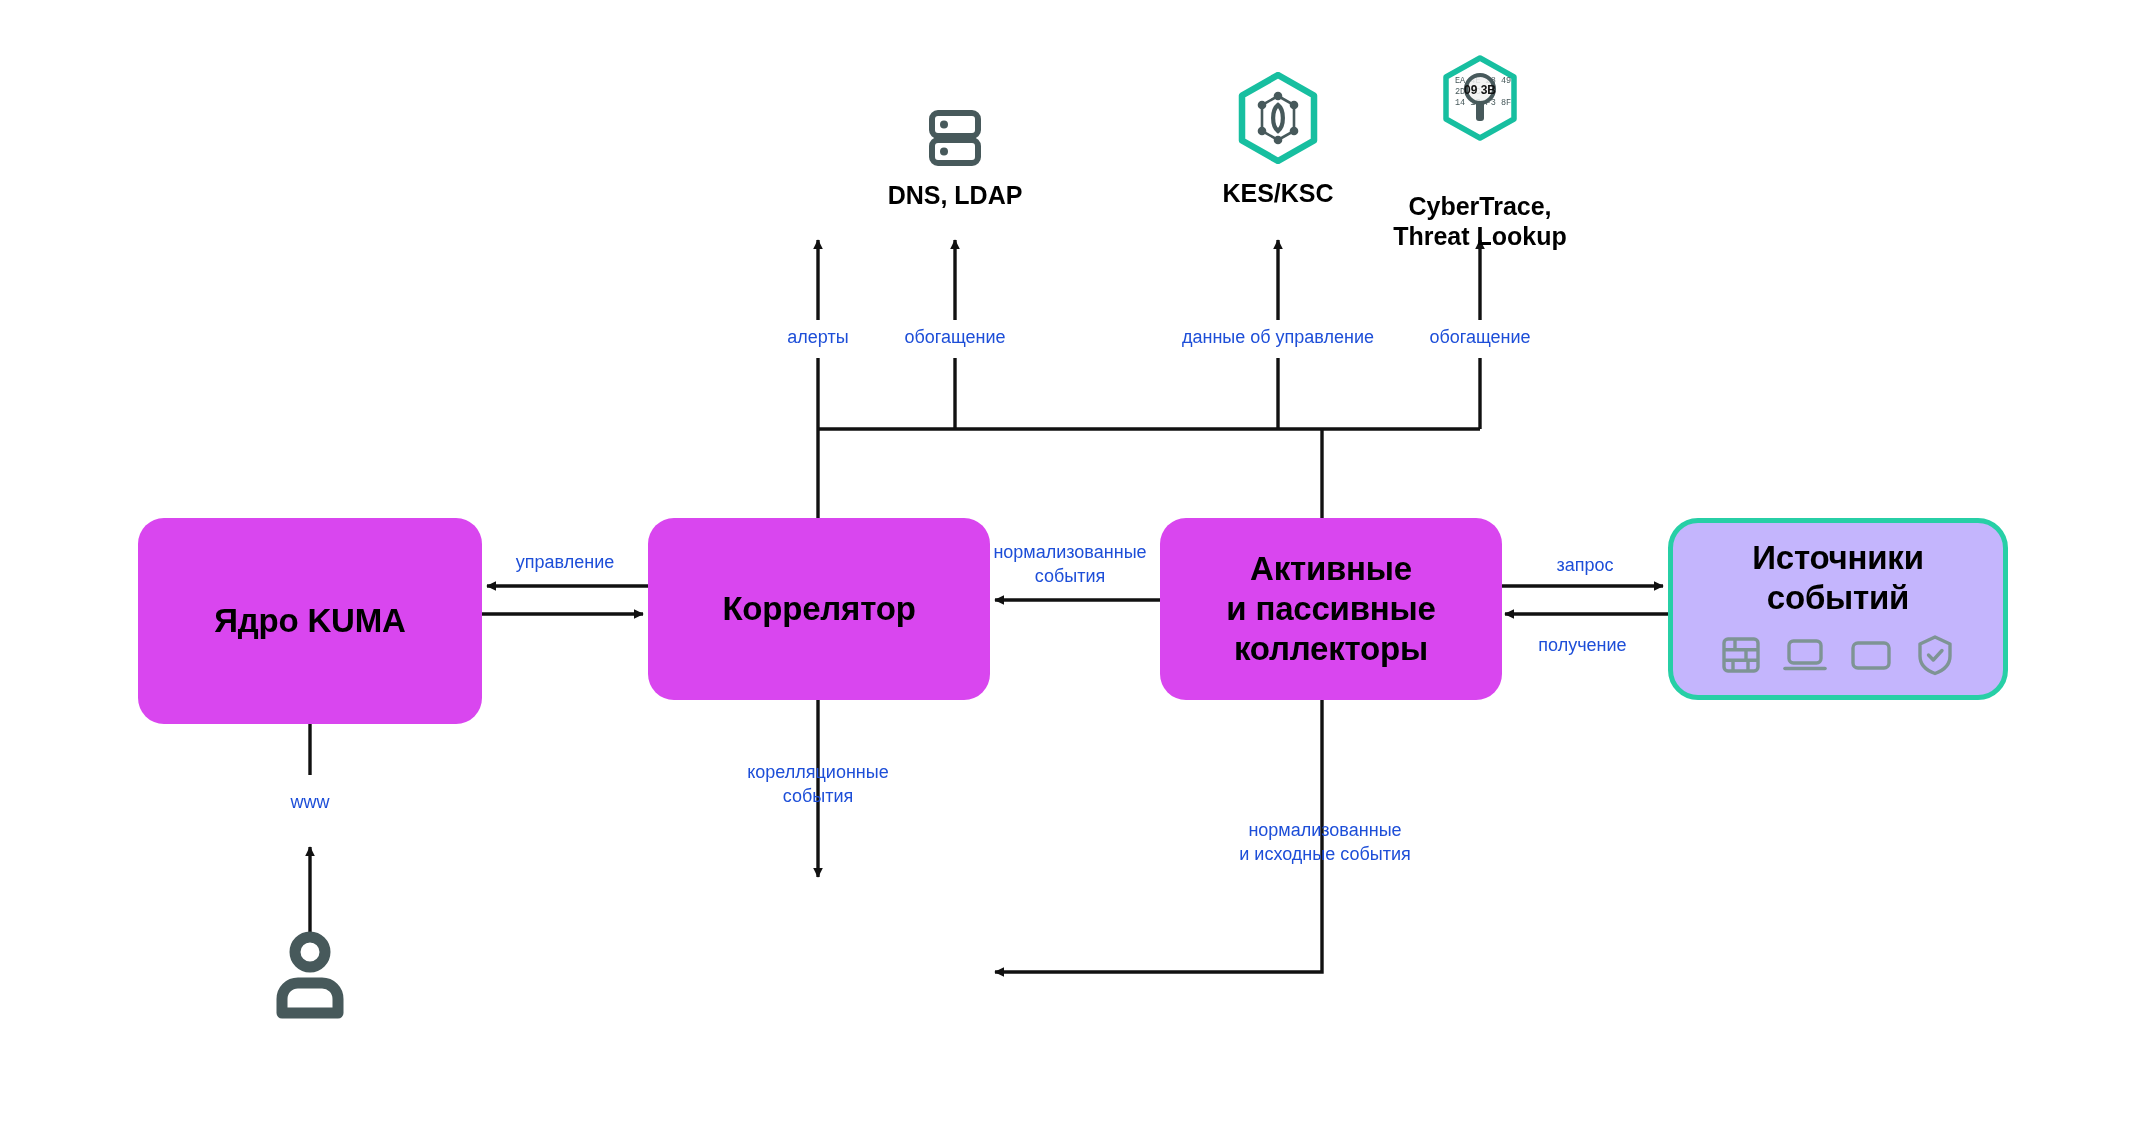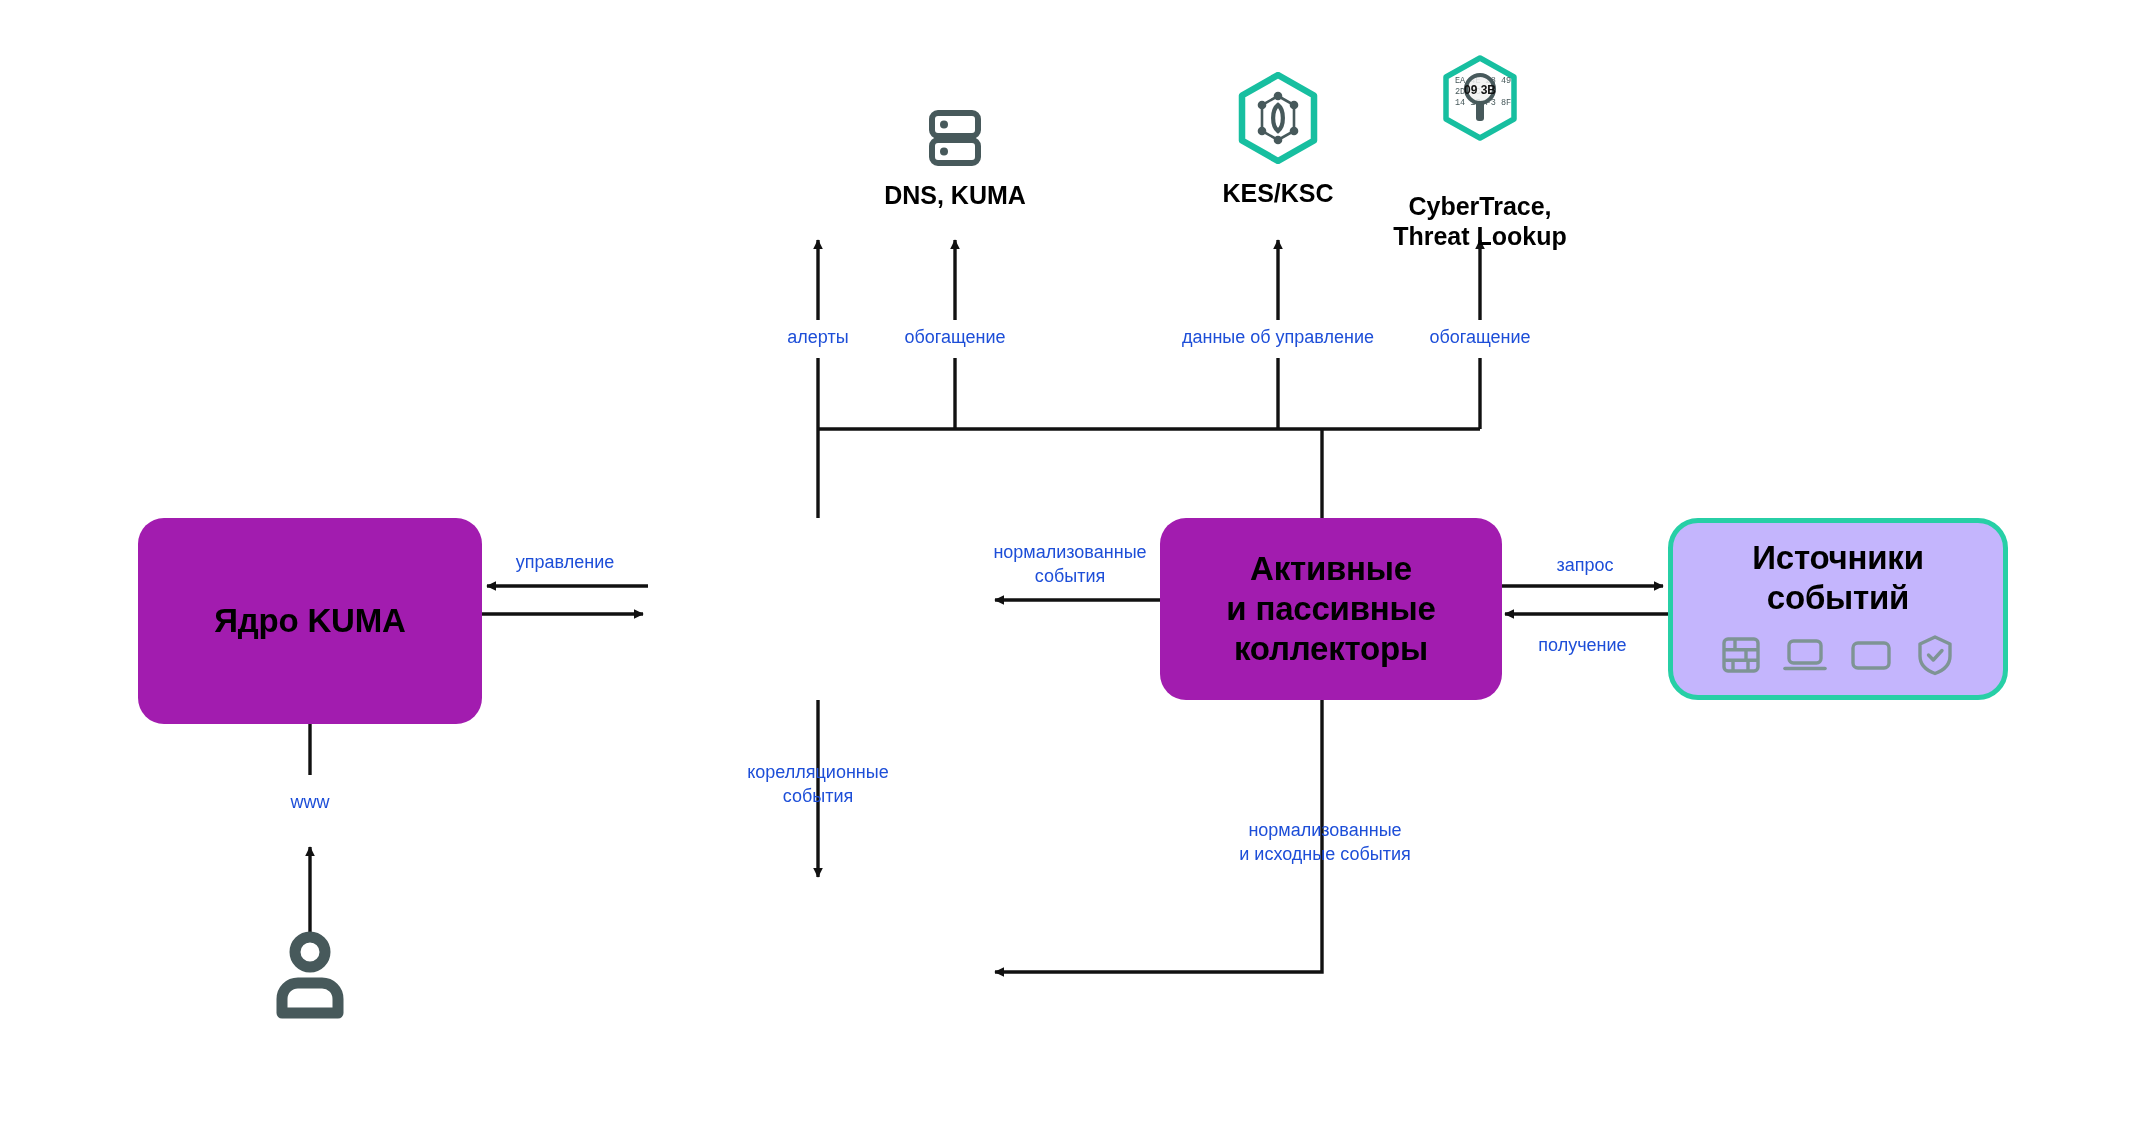--- a/index.html
+++ b/index.html
@@ -1,21 +1,21 @@
 <!DOCTYPE html>
 <html><head>
 <meta charset="utf-8">
 <style>
   html,body{margin:0;padding:0;background:#ffffff;}
   body{width:2142px;height:1139px;overflow:hidden;font-family:"Liberation Sans",sans-serif;}
   #stage{position:relative;width:2142px;height:1139px;background:#fff;}
 
   .node{position:absolute;box-sizing:border-box;display:flex;align-items:center;
         justify-content:center;text-align:center;border-radius:26px;}
-  .node.filled{background:#a21caf;color:#000;}
+  .node.filled{background:#d946ef;color:#000;}
   .node.outlined{background:#c4b5fd;border:5px solid #27cfa6;border-radius:30px;
         flex-direction:column;justify-content:center;}
   .node .title{font-weight:bold;font-size:33px;line-height:1.22;letter-spacing:-0.2px;color:#000;}
 
   .topitem{position:absolute;display:flex;flex-direction:column;align-items:center;}
   .topitem .caption{margin-top:14px;font-weight:bold;font-size:25px;line-height:1.2;
         text-align:center;color:#000;white-space:nowrap;}
 
   .edgelabel{position:absolute;font-size:18px;line-height:1.34;color:#1d4ed8;
         text-align:center;white-space:pre-line;}
@@ -72,21 +72,21 @@
 
   <div class="topitem" style="left:880px;top:110px;width:150px;">
     <span>
       <svg width="52" height="56" viewBox="0 0 52 56">
         <rect x="3" y="3" width="46" height="23" rx="6" fill="none" stroke="#47595b" stroke-width="6"></rect>
         <rect x="3" y="30" width="46" height="23" rx="6" fill="none" stroke="#47595b" stroke-width="6"></rect>
         <circle cx="15" cy="14.5" r="4" fill="#47595b"></circle>
         <circle cx="15" cy="41.5" r="4" fill="#47595b"></circle>
       </svg>
     </span>
-    <span class="caption">DNS, KUMA</span>
+    <span class="caption">DNS, LDAP</span>
   </div>
 
   <div class="topitem" style="left:1203px;top:72px;width:150px;">
     <span>
       <svg width="86" height="92" viewBox="0 0 86 92">
         <path d="M43,3 L79,23.5 L79,68.5 L43,89 L7,68.5 L7,23.5 Z" fill="none" stroke="#17bfa0" stroke-width="6.5" stroke-linejoin="round"></path>
         <path d="M43,24 L59,33 L59,59 L43,68 L27,59 L27,33 Z" fill="none" stroke="#47595b" stroke-width="2.6"></path>
         <path d="M43,33 C49.5,38 49.5,54 43,59 C36.5,54 36.5,38 43,33 Z" fill="none" stroke="#47595b" stroke-width="4.2"></path>
         <circle cx="43" cy="24" r="4.3" fill="#47595b"></circle>
         <circle cx="59" cy="33" r="4.3" fill="#47595b"></circle>
@@ -119,20 +119,23 @@
 
   <div class="edgelabel" style="left:718px;top:325px;width:200px;">алерты</div>
   <div class="edgelabel" style="left:855px;top:325px;width:200px;">обогащение</div>
   <div class="edgelabel" style="left:1138px;top:325px;width:280px;">данные об управление</div>
   <div class="edgelabel" style="left:1380px;top:325px;width:200px;">обогащение</div>
 
   <div class="node filled" style="left:138px;top:518px;width:344px;height:206px;">
     <span class="title">Ядро KUMA</span>
   </div>
 
+  <div class="node filled" style="left:648px;top:518px;width:342px;height:182px;">
+    <span class="title">Коррелятор</span>
+  </div>
 
   <div class="node filled" style="left:1160px;top:518px;width:342px;height:182px;">
     <span class="title" style="white-space:pre-line;">Активные
 и пассивные
 коллекторы</span>
   </div>
 
   <div class="node outlined" style="left:1668px;top:518px;width:340px;height:182px;">
     <span class="title" style="white-space:pre-line;margin-top:-4px;">Источники
 событий</span>

